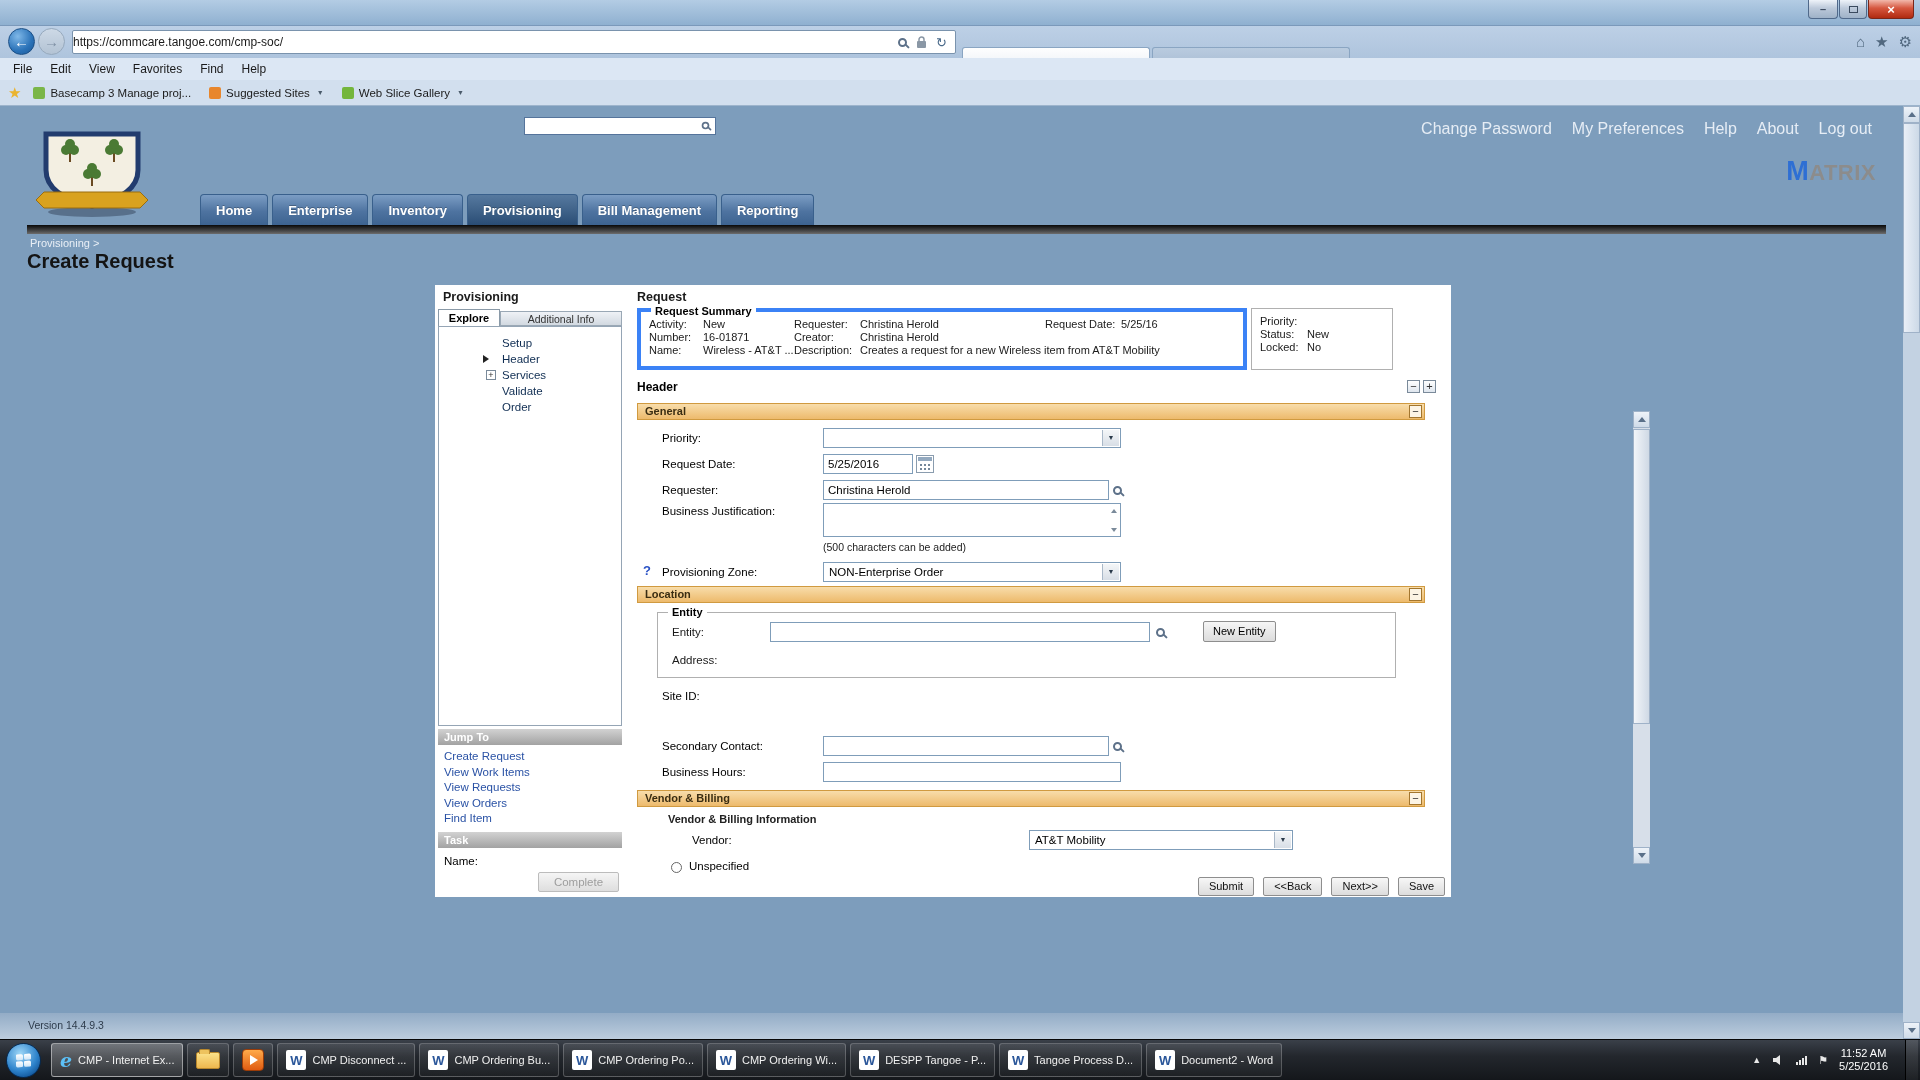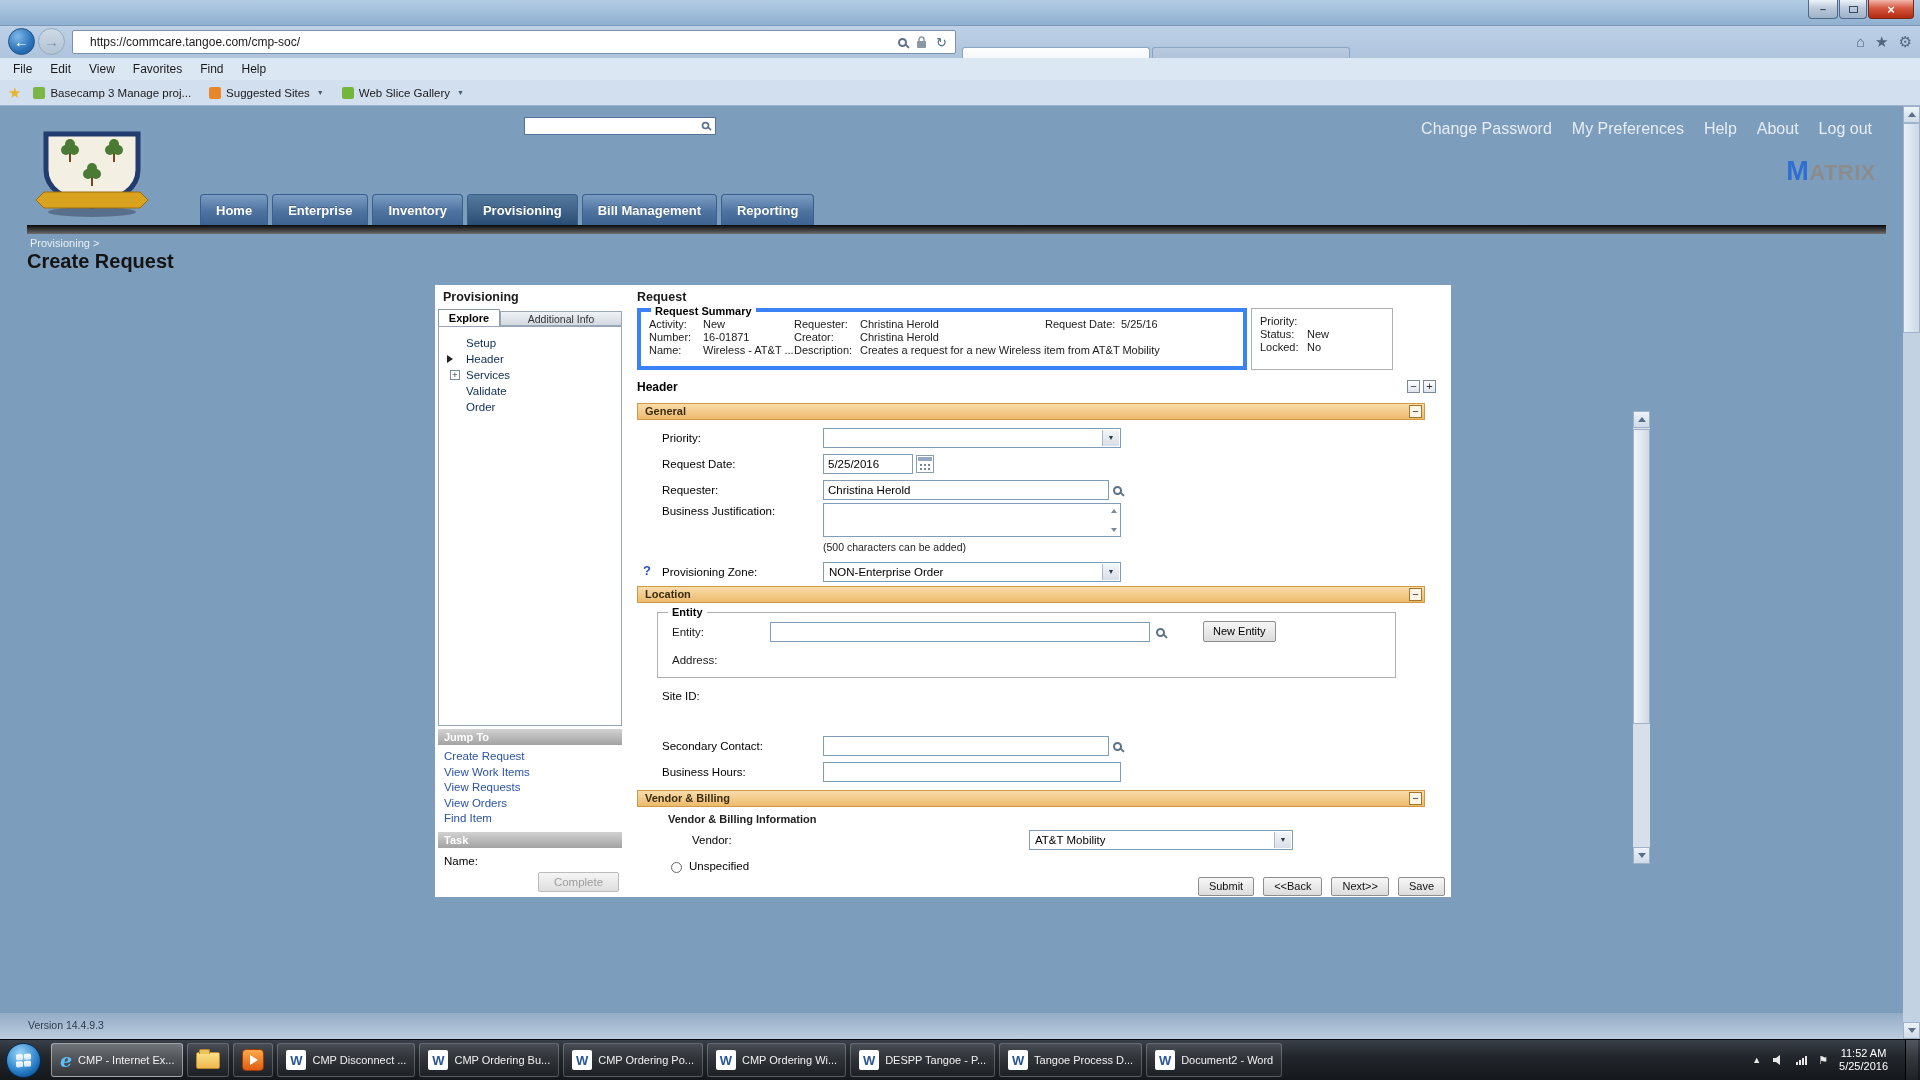--- a/index.html
+++ b/index.html
@@ -22,21 +22,21 @@
   
   #chrome { position:absolute; top:26px; left:0; right:0; height:32px;
     background:linear-gradient(#bdd0e6,#aec4dd); }
   .navcircle { position:absolute; top:2px; width:27px; height:27px; border-radius:50%;
     display:flex; align-items:center; justify-content:center; font-size:15px; }
   #backbtn { left:8px; background:radial-gradient(circle at 35% 30%, #7fb8e8, #2a72b8 60%, #1a5796);
     border:1px solid #1b4f86; color:#fff; }
   #fwdbtn { left:38px; background:linear-gradient(#cdd9e6,#b3c3d4); border:1px solid #96a9bd; color:#7e90a4; }
   #urlbox { position:absolute; left:72px; top:4px; width:884px; height:24px; background:#fff;
     border:1px solid #7a93ad; border-radius:2px; display:flex; align-items:center; }
-  .urltext { flex:1; padding-left:17px; font-size:12px; color:#1a1a1a; }
+  .urltext { flex:1; padding-left:0; font-size:12px; color:#1a1a1a; }
   .urlicons { display:flex; align-items:center; gap:9px; padding-right:8px; }
   .mag { width:9px; height:9px; border:2px solid #5d7189; border-radius:50%; position:relative; display:inline-block; flex:none; }
   .mag::after { content:""; position:absolute; width:6px; height:2px; background:#5d7189;
     transform:rotate(45deg); right:-5px; bottom:-2px; border-radius:1px; }
   .refresh-glyph { font-size:13px; color:#4a6a8a; }
   .tab { position:absolute; top:21px; height:26px; display:flex; align-items:flex-end; gap:6px;
     font-size:12px; padding:0 24px; border:1px solid #8aa5c2; border-bottom:none; border-radius:3px 3px 0 0; }
   #tab-cmp { left:962px; width:188px; background:linear-gradient(#fefefe,#e7edf5); color:#222; }
   #tab-new { left:1152px; width:198px; background:linear-gradient(#b9cbdf,#a3b8d0); color:#2e3d4e; }
   .tabclose { margin-left:auto; color:#7a8a9a; font-size:12px; }
@@ -92,21 +92,21 @@
   #content { position:absolute; left:435px; top:179px; width:1016px; height:612px; background:#fff; }
 
   
   #lpanel { position:absolute; left:0; top:0; width:193px; height:612px; }
   .ptitle { position:absolute; left:8px; top:5px; font-size:12.5px; font-weight:bold; color:#1a1a1a; }
   #ltabs { position:absolute; left:3px; top:24px; height:17px; display:flex; align-items:flex-end; }
   #tab-explore { width:62px; height:17px; background:#fff; border:1px solid #8a9aa8; border-bottom:none;
     font-weight:bold; font-size:11px; text-align:center; line-height:16px; position:relative; z-index:2; }
   #tab-additional { width:122px; height:15px; background:linear-gradient(#eff2f6,#d2d9e1);
     border:1px solid #9aa8b5; font-size:10.5px; text-align:center; line-height:14px; color:#333; }
-  #treebox { position:absolute; left:3px; top:41px; width:184px; height:400px; border:1px solid #95a5b5; background:#fff; padding-top:8px; }
+  #treebox { position:absolute; left:3px; top:41px; width:184px; height:400px; border:1px solid #95a5b5; background:#fff; padding-top:8px;padding-left:36px; }
   .titem { position:relative; height:16px; line-height:16px; font-size:11.5px; color:#0f2d52; padding-left:27px; }
   .titem .arr { position:absolute; left:8px; top:4px; width:0; height:0;
     border-top:4px solid transparent; border-bottom:4px solid transparent; border-left:6px solid #222; }
   .titem .pbox { position:absolute; left:11px; top:3px; width:10px; height:10px; border:1px solid #7a8a9a;
     font-size:9px; line-height:8px; text-align:center; color:#333; background:#fff; }
   .graybar { position:absolute; left:3px; width:184px; height:16px; background:linear-gradient(#d2d2d2,#a2a2a2);
     color:#fff; font-size:11px; font-weight:bold; line-height:16px; padding-left:6px; }
   #jumpbar { top:444px; }
   #taskhdr { top:547px; }
   #jumplinks { position:absolute; left:9px; top:464px; }

